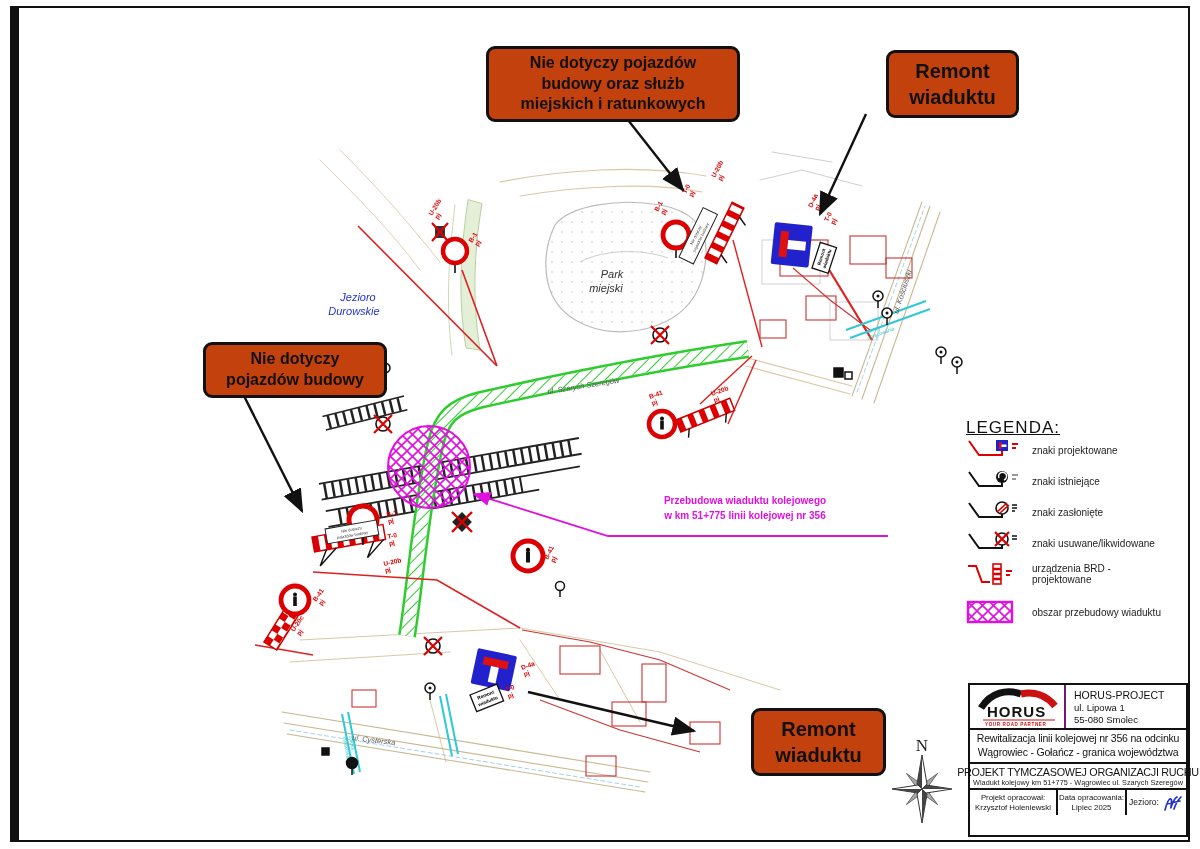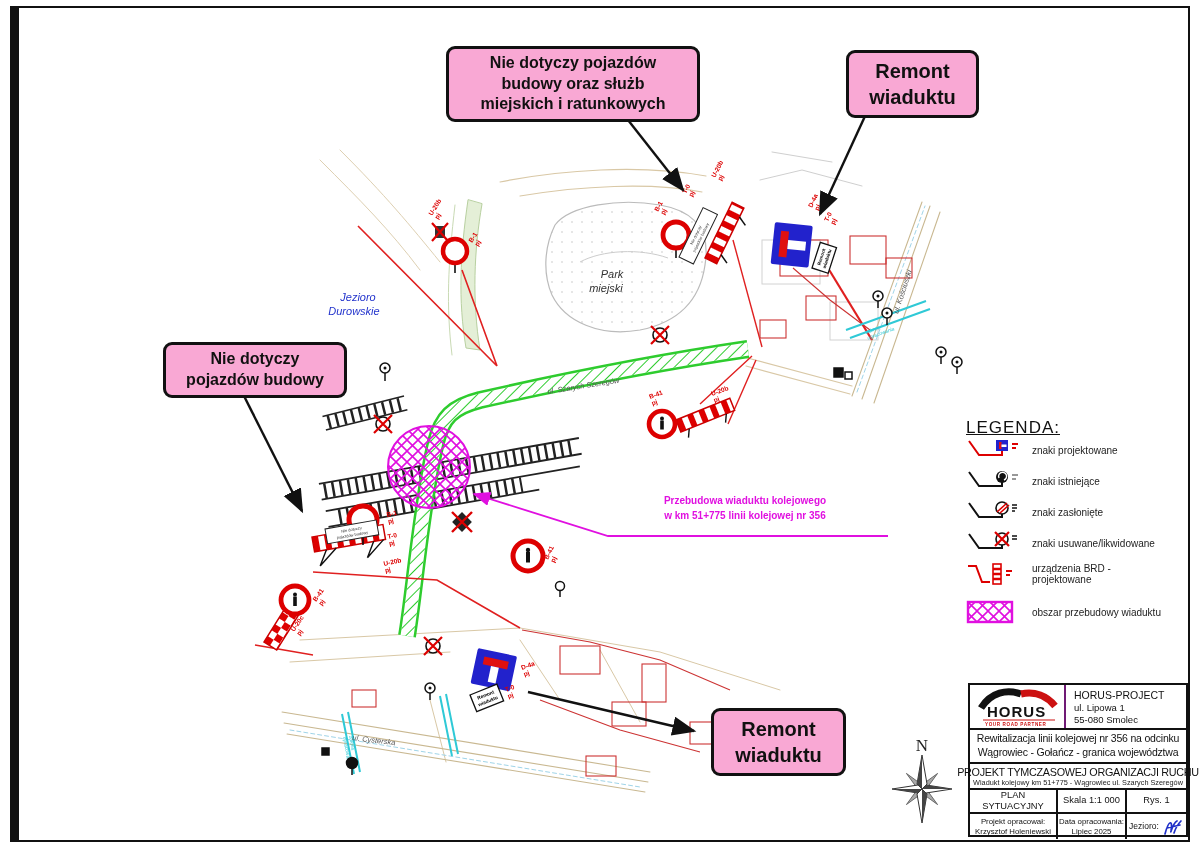--- a/index.html
+++ b/index.html
@@ -4,23 +4,23 @@
 <style>
   html,body{margin:0;padding:0;background:#888;}
   .page{position:relative;width:1200px;height:849px;background:#fff;overflow:hidden;
         font-family:"Liberation Sans",sans-serif;color:#111;}
   .frame{position:absolute;left:10px;top:6px;right:10px;bottom:7px;
          border:2px solid #111;border-left:9px solid #111;pointer-events:none;}
   svg{display:block;}
   .map{position:absolute;left:0;top:0;}
 
   
-  .callout{position:absolute;background:#f9a8d4;border:3px solid #111;border-radius:9px;
+  .callout{position:absolute;background:#c2410c;border:3px solid #111;border-radius:9px;
            display:flex;align-items:center;justify-content:center;text-align:center;
-           white-space:pre-line;font-weight:bold;line-height:1.3;}
+           white-space:pre-line;font-weight:bold;line-height:1.3;margin-left:40px;}
   .co-top{left:446px;top:46px;width:248px;height:70px;font-size:16px;}
   .co-tr{left:846px;top:50px;width:127px;height:62px;font-size:20px;}
   .co-left{left:163px;top:342px;width:178px;height:50px;font-size:16px;}
   .co-br{left:711px;top:708px;width:129px;height:62px;font-size:20px;}
 
   
   .magnote{position:absolute;left:598px;top:494px;width:294px;text-align:center;
            color:#e010e0;font-size:10px;font-weight:bold;line-height:1.45;}
 
   
@@ -550,25 +550,20 @@
       </div>
     </div>
     <div class="tb-row tb-r2">
       <div>Rewitalizacja linii kolejowej nr 356 na odcinku</div>
       <div>Wągrowiec - Gołańcz - granica województwa</div>
     </div>
     <div class="tb-row tb-r3">
       <div class="doctype">PROJEKT TYMCZASOWEJ ORGANIZACJI RUCHU</div>
       <div class="docsub">Wiadukt kolejowy km 51+775 - Wągrowiec ul. Szarych Szeregów</div>
     </div>
-    <div class="tb-row tb-r4">
-      <div class="tb-cell c1">PLAN SYTUACYJNY</div>
-      <div class="tb-cell c2">Skala 1:1 000</div>
-      <div class="tb-cell c3">Rys. 1</div>
-    </div>
     <div class="tb-row tb-r5">
       <div class="tb-cell c1 small2">
         <div>Projekt opracował:</div>
         <div>Krzysztof Holeniewski</div>
       </div>
       <div class="tb-cell c2 small2">
         <div>Data opracowania:</div>
         <div>Lipiec 2025</div>
       </div>
       <div class="tb-cell c3 sig-cell">

